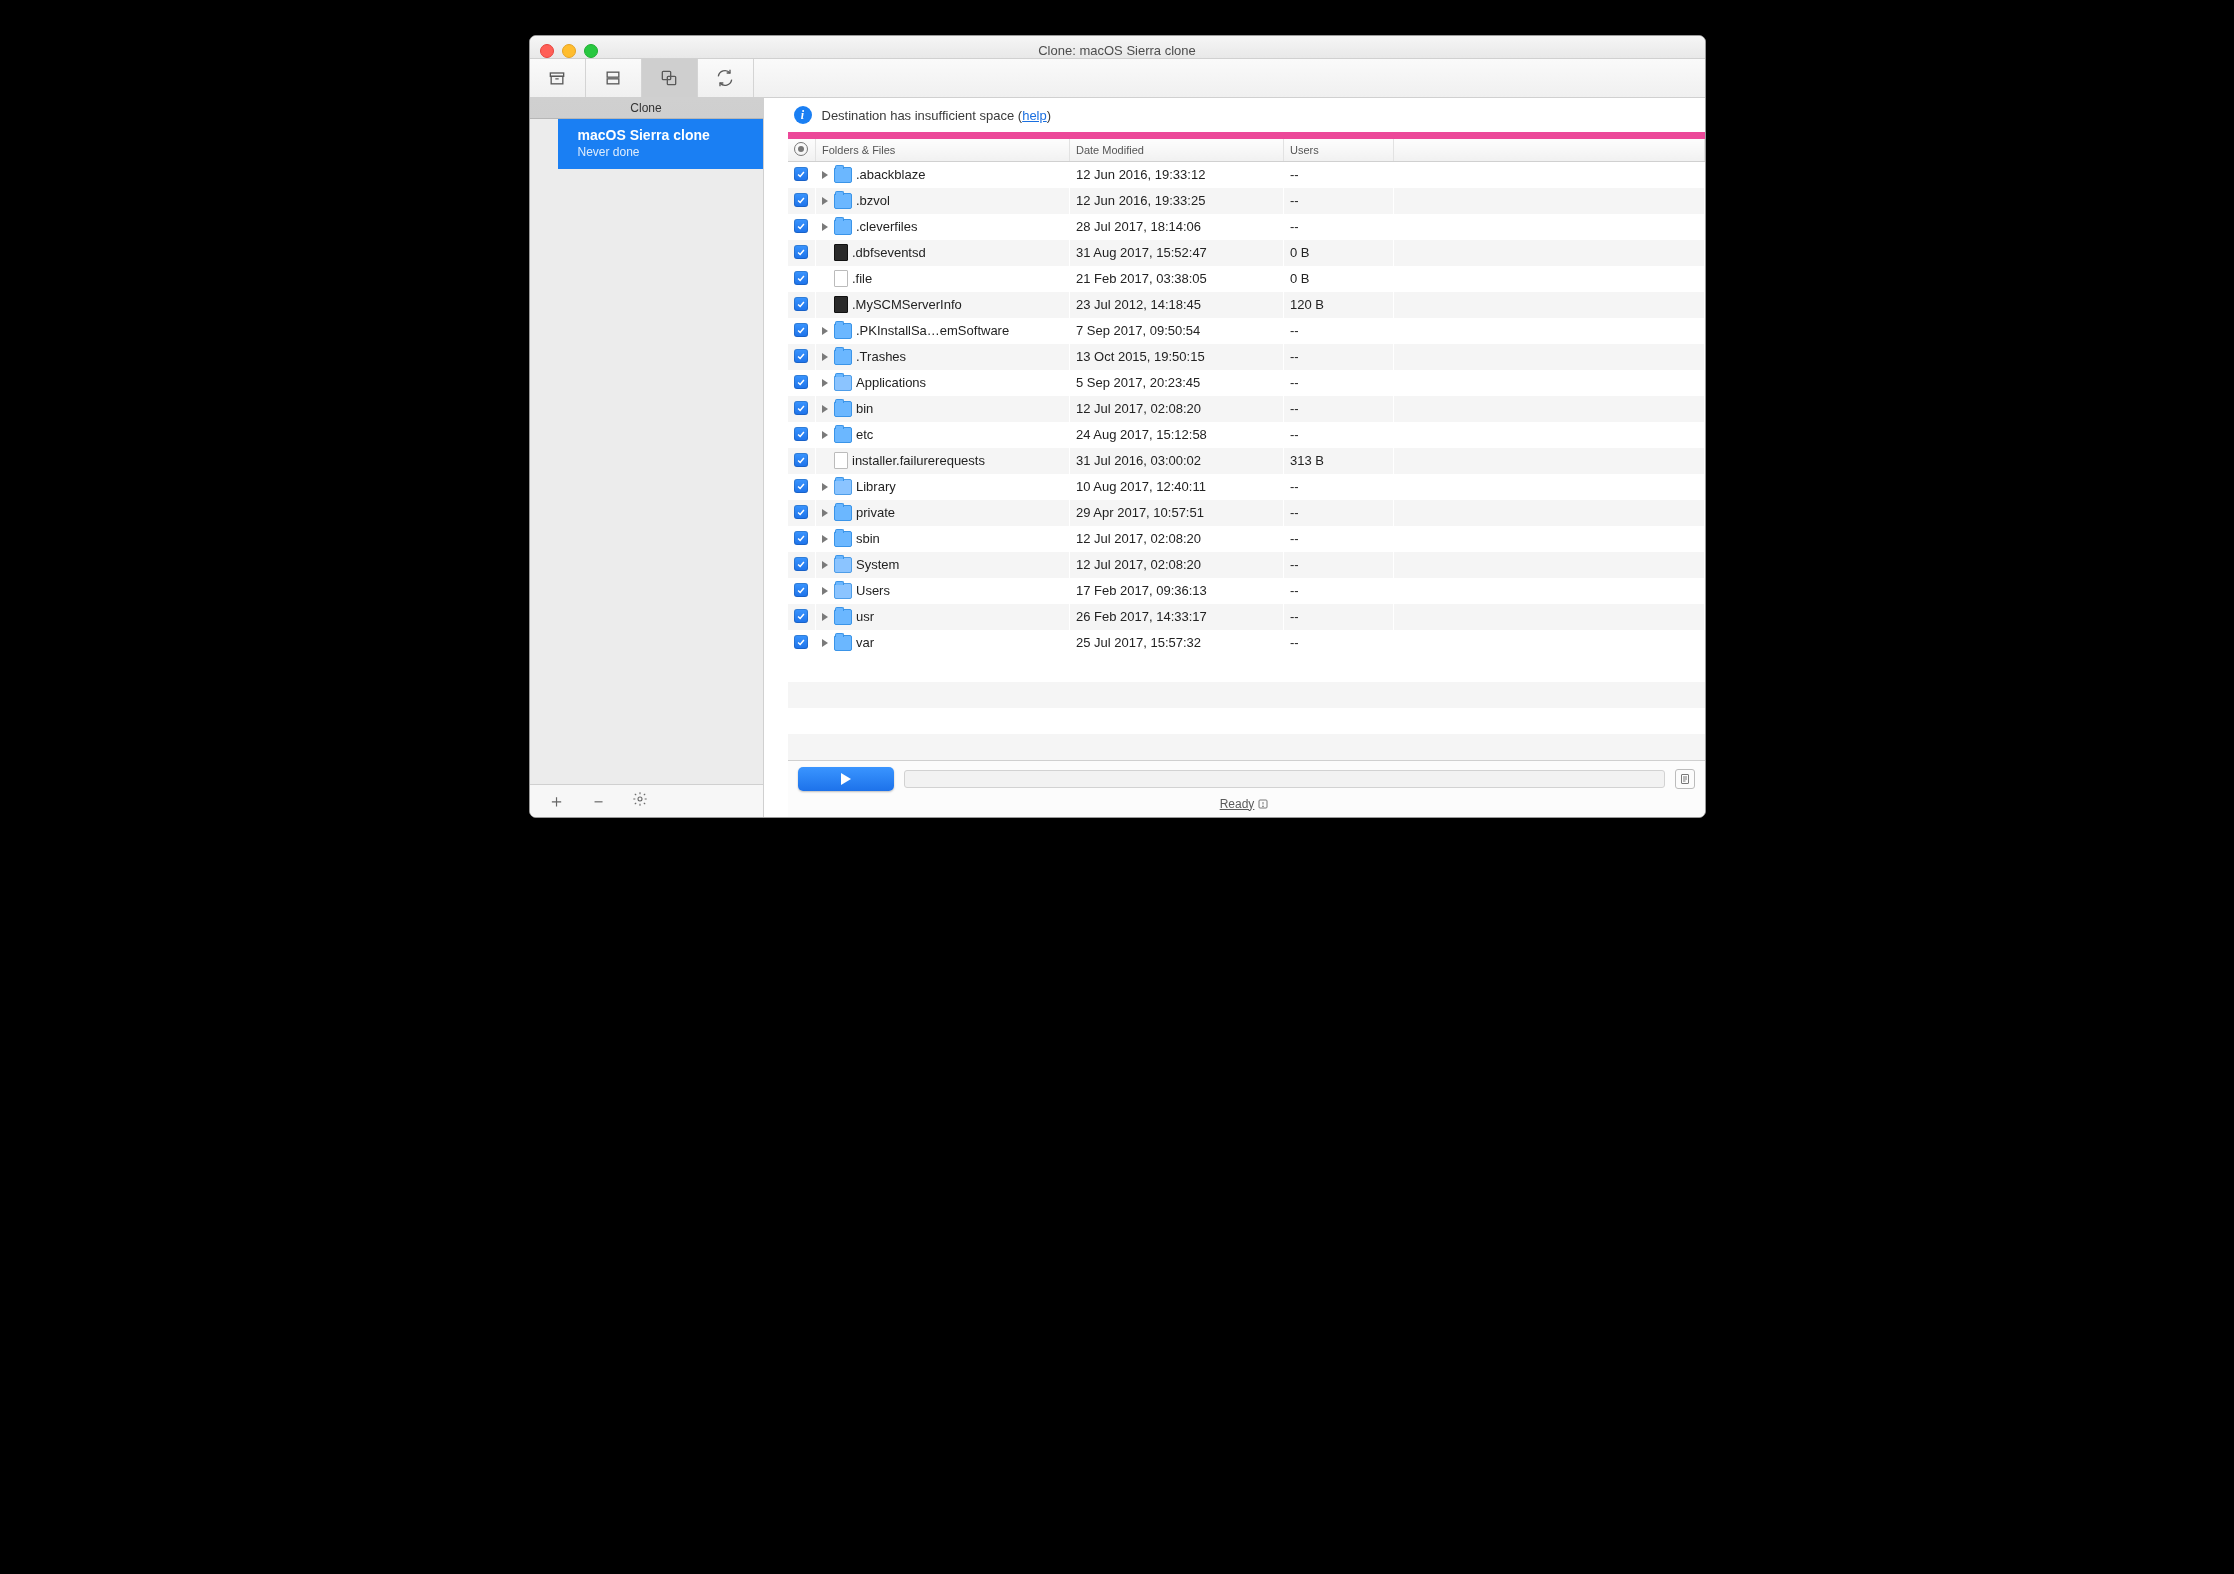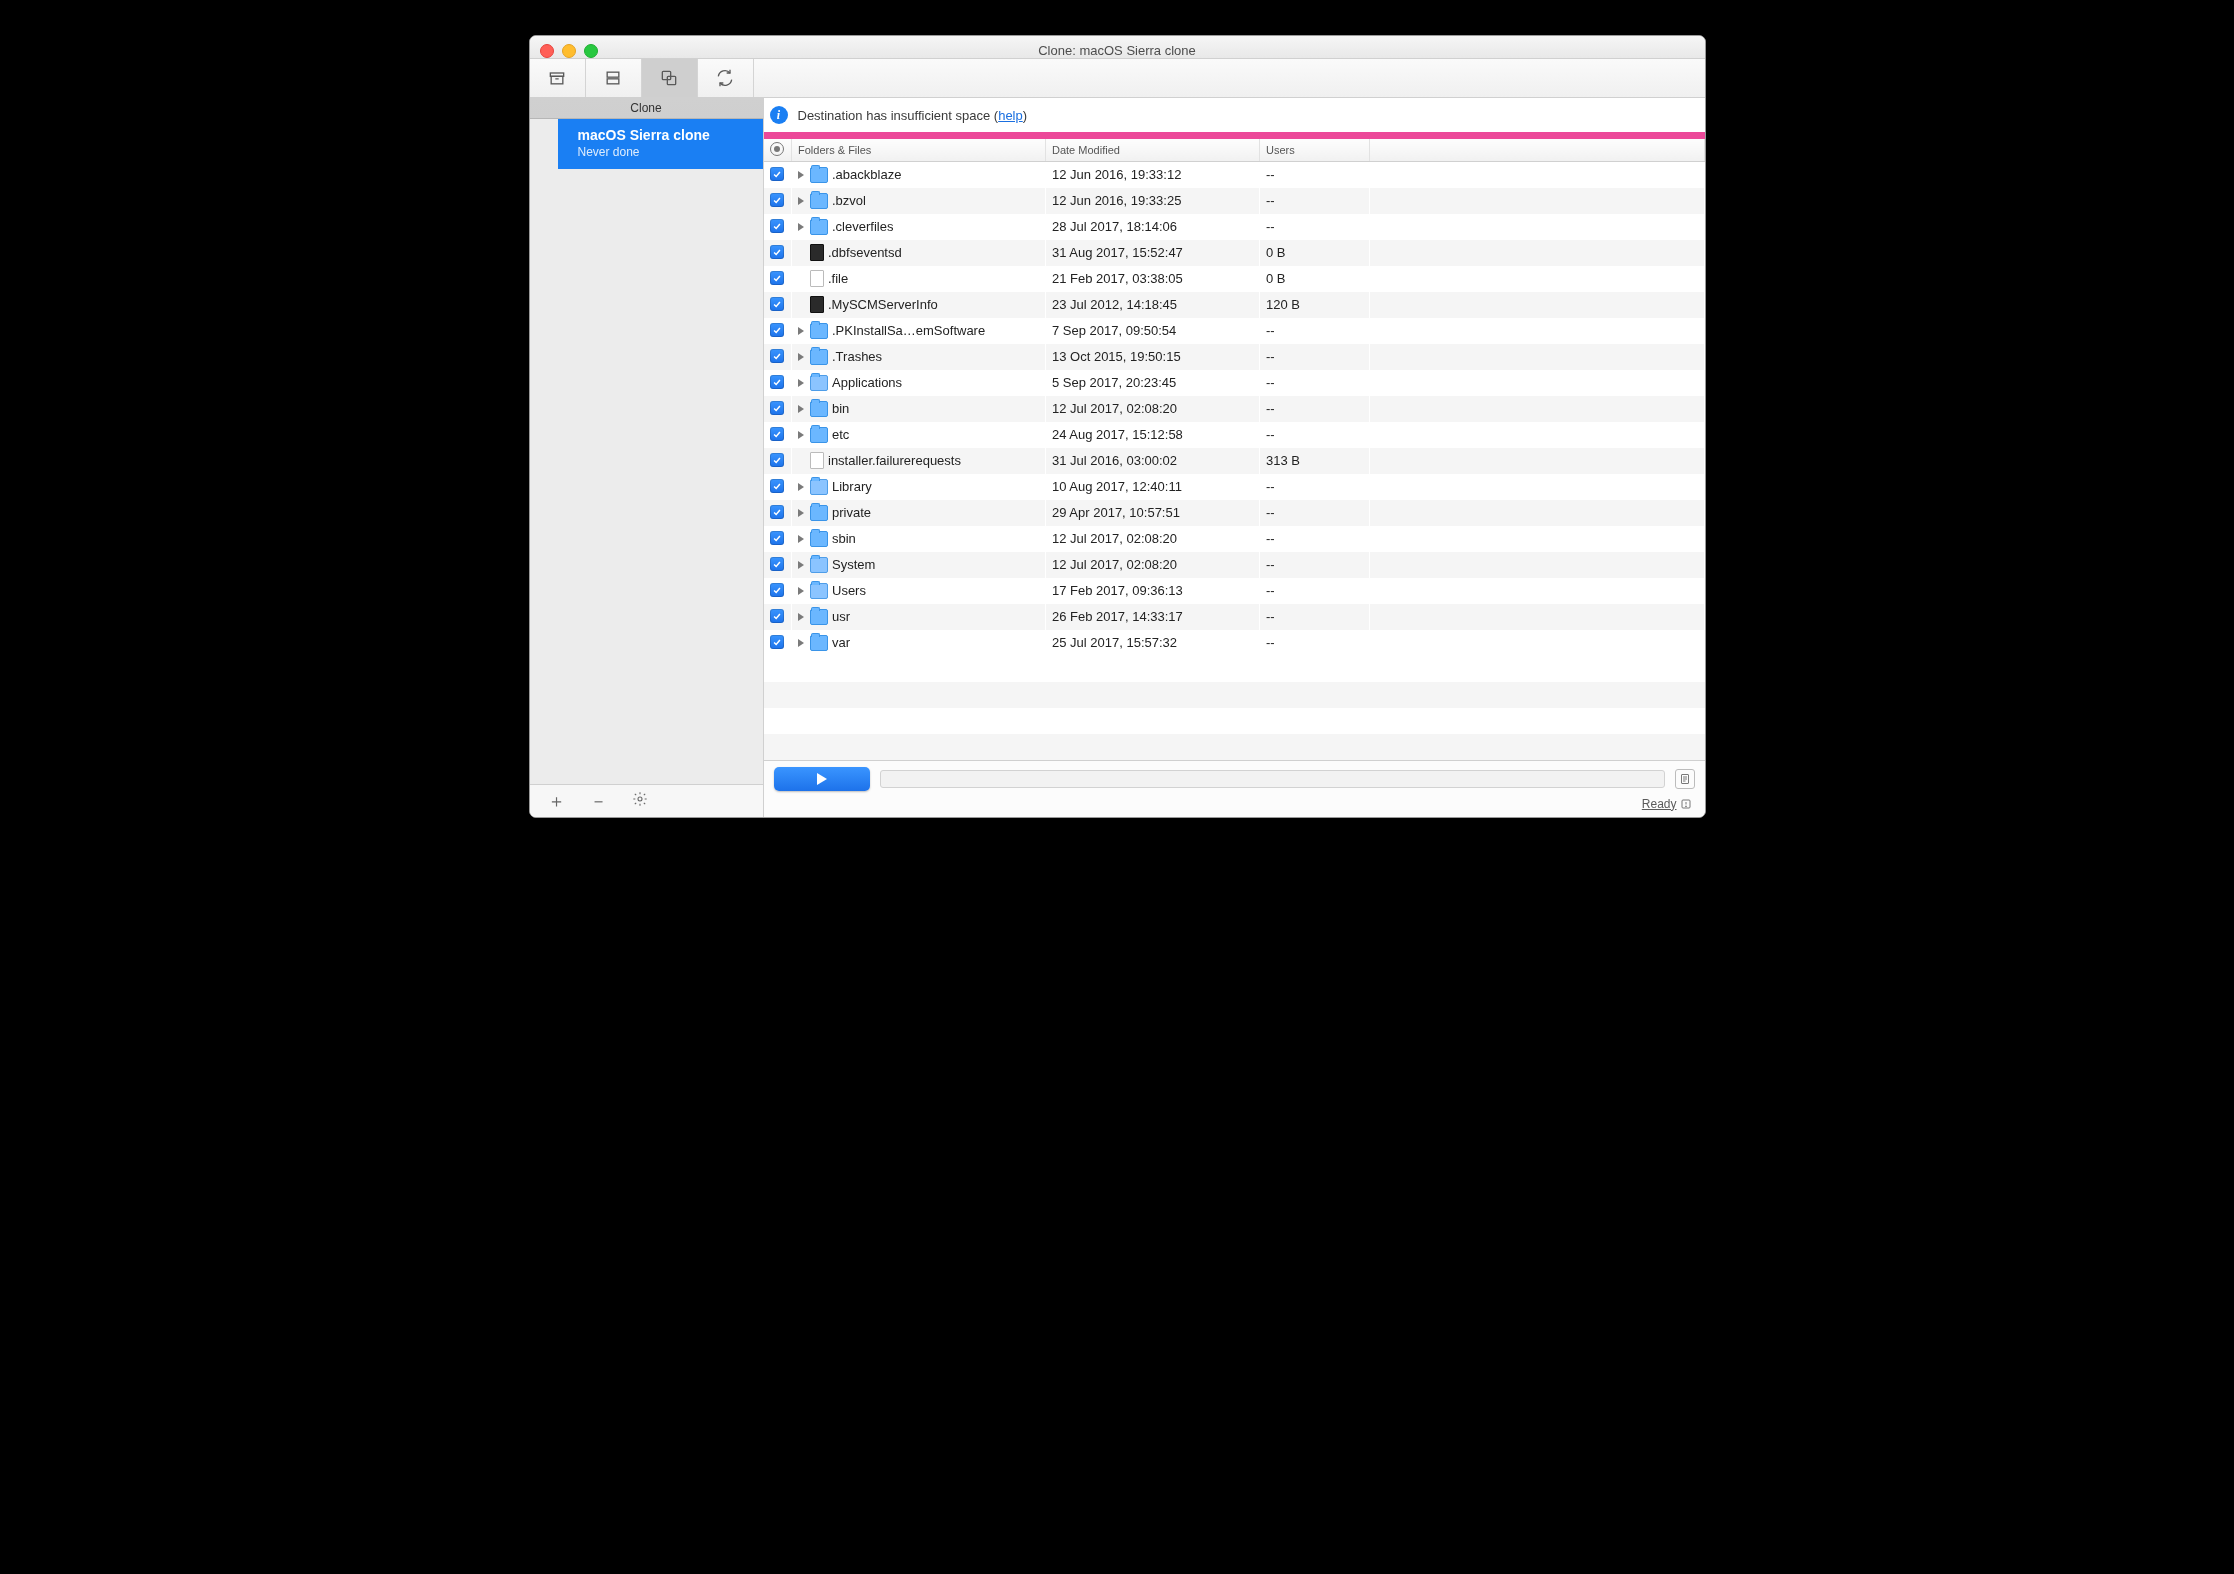--- a/index.html
+++ b/index.html
@@ -84,21 +84,21 @@
 
   .subtitle-row{
     background:linear-gradient(#d0d0d0,#cfcfcf);
     color:#333;
     font-size:12px;
     height:20px;
     display:flex;align-items:center;justify-content:center;
     border-bottom:1px solid #b6b6b6;
   }
 
-  .body-row{display:flex; min-height:0;}
+  .body-row{display:flex; min-height:0;gap:24px;}
   .sidebar{
     width:233px;
     background:var(--mac-bg);
     border-right:1px solid #d0d0d0;
     display:flex;flex-direction:column;
   }
   .side-item{
     padding:8px 20px 10px 20px;
     color:#fff;
   }
@@ -178,21 +178,21 @@
   .play-btn{
     width:96px;height:24px;border-radius:5px;
     background:linear-gradient(#3a95ff,#1d72ea);
     display:flex;align-items:center;justify-content:center;
     box-shadow:0 1px 2px rgba(0,0,0,.25);
   }
   .play-btn::after{content:"";width:0;height:0;border-top:6px solid transparent;border-bottom:6px solid transparent;border-left:10px solid #fff;}
   .progress{flex:1;height:16px;border:1px solid #d2d2d2;border-radius:3px;background:#f2f2f2;}
   .ft-ico{width:18px;height:18px;border:1px solid #bcbcbc;border-radius:3px;display:flex;align-items:center;justify-content:center;color:#6a6a6a;}
   .ft-ico svg{width:12px;height:12px;}
-  .footer-bottom{display:flex;align-items:center;justify-content:flex-end;font-size:12px;color:#5a5a5a;text-decoration:underline;}
+  .footer-bottom{display:flex;align-items:center;justify-content:center;font-size:12px;color:#5a5a5a;text-decoration:underline;}
 </style>
 </head>
 <body>
 
 <div class="window">
 
   <div class="titlebar">
     <div class="traffic">
       <div class="tl r"></div>
       <div class="tl y"></div>

